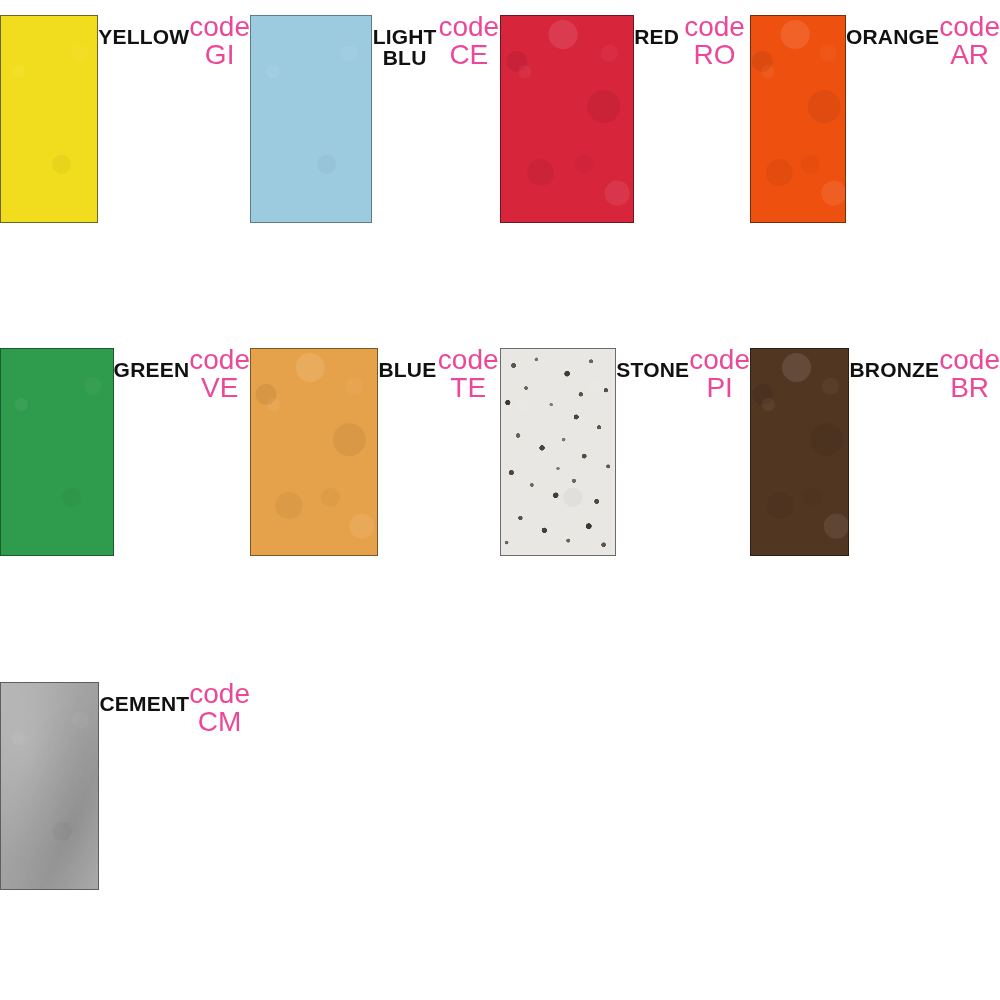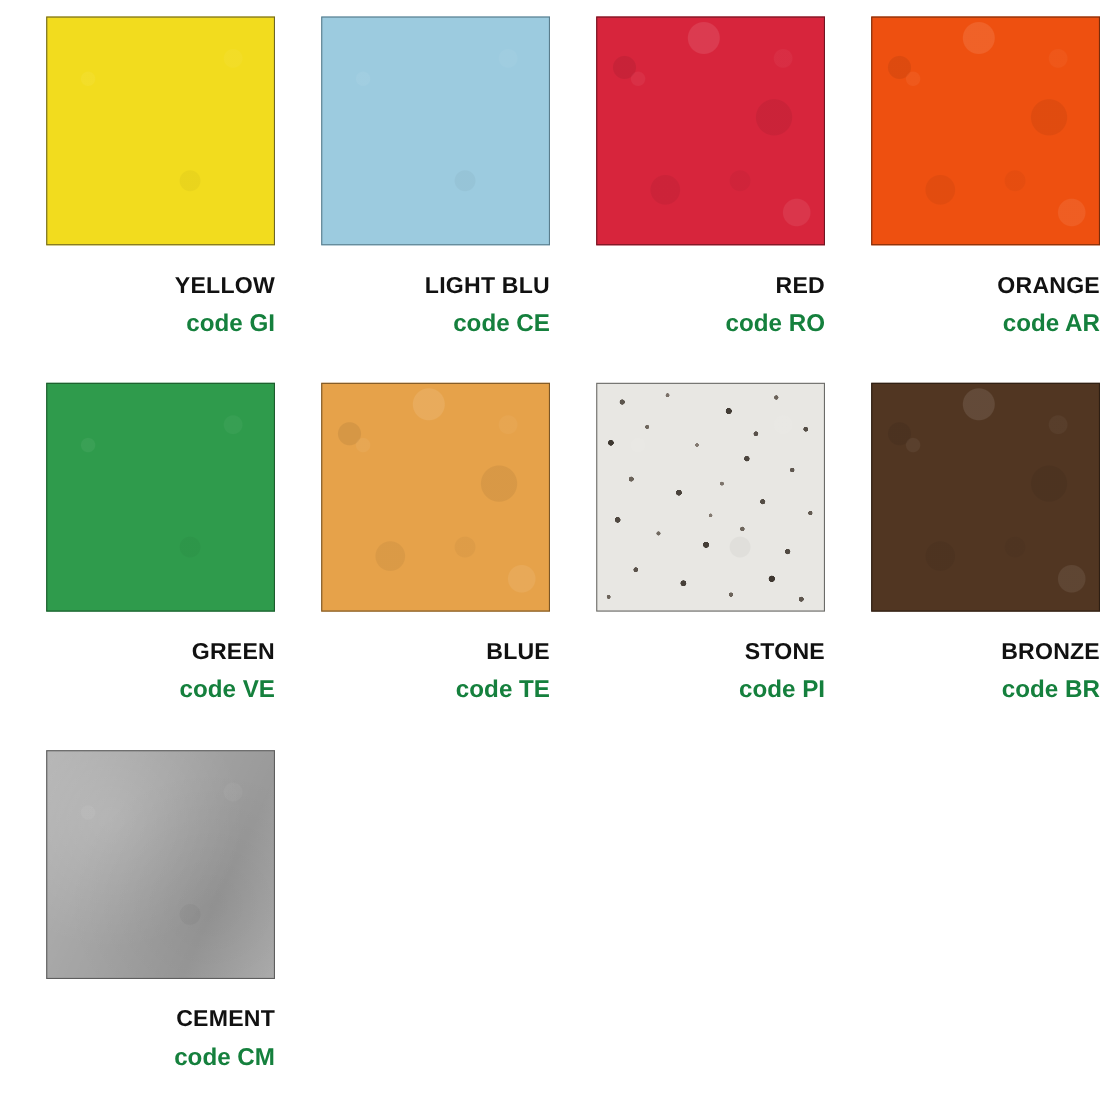--- a/index.html
+++ b/index.html
@@ -22,22 +22,22 @@
     display: grid;
     grid-template-columns: repeat(4, 250px);
     grid-template-rows: repeat(3, 333.33px);
     box-sizing: border-box;
     padding: 0;
   }
 
   .swatch-cell {
     position: relative;
     display: flex;
-    flex-direction: column;
-    align-items: flex-end;
+    flex-direction: row;
+    align-items: flex-start;
   }
 
   .swatch-chip {
     width: 208px;
     height: 208px;
     margin-top: 15px;
     border: 1px solid #4a4a44;
     box-sizing: border-box;
     position: relative;
     overflow: hidden;
@@ -121,25 +121,25 @@
     font-weight: bold;
     font-size: 21px;
     letter-spacing: 0.2px;
     line-height: 1;
     text-align: center;
     color: #111111;
   }
 
   .swatch-code {
     margin-top: 13px;
-    font-weight: bold;
-    font-size: 22px;
+    font-weight: normal;
+    font-size: 28px;
     line-height: 1;
     text-align: center;
-    color: #15803d;
+    color: #ec4899;
   }
 </style>
 </head>
 <body>
 
 <main id="swatch-grid">
     <div class="swatch-cell">
       <div class="swatch-chip " style="background-color: rgb(242, 220, 30); border-color: rgb(109, 101, 38);"></div>
       <div class="swatch-name">YELLOW</div>
       <div class="swatch-code">code GI</div>

